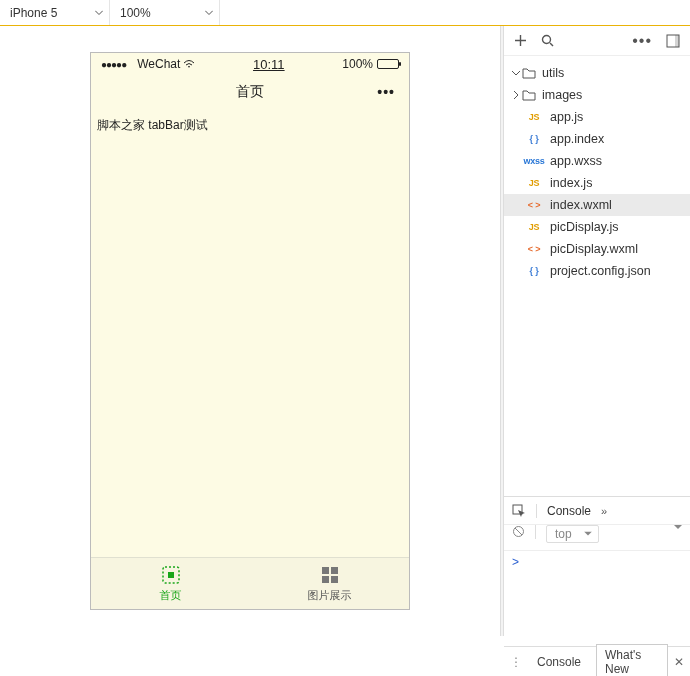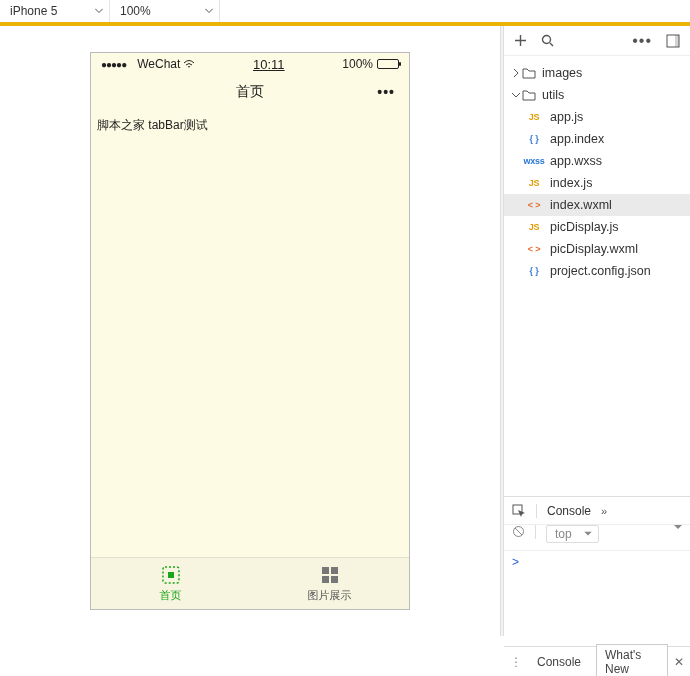--- a/index.html
+++ b/index.html
@@ -1,18 +1,18 @@
 <!DOCTYPE html>
 <html><head>
 <meta charset="utf-8">
 <style>
 * { margin: 0; padding: 0; box-sizing: border-box; font-family: "Segoe UI", Arial, sans-serif; }
 body { width: 690px; height: 676px; background: #fff; overflow: hidden; position: relative; }
 
-.top-toolbar { height: 26px; border-bottom: 4px solid #eab308; display: flex; font-size: 12px; color: #333; }
+.top-toolbar { height: 26px; border-bottom: 1px solid #eab308; display: flex; font-size: 12px; color: #333; }
 .dd { position: relative; border-right: 1px solid #e5e5e5; display: flex; align-items: center; padding: 0 22px 0 10px; cursor: pointer; }
 .dd svg.caret { position: absolute; right: 6px; top: 50%; transform: translateY(-50%); }
 .dd.device { width: 110px; }
 .dd.zoom   { width: 110px; }
 .dd.net    { width: 110px; }
 
 .main { display: flex; height: 610px; }
 .sim-area { width: 500px; background: #fff; display: flex; justify-content: center; padding-top: 26px; }
 .phone { width: 320px; height: 558px; background: #fdfbe4; border: 1px solid #bbb; display: flex; flex-direction: column; }
 .status-bar { height: 22px; display: flex; align-items: center; padding: 0 10px; font-size: 12px; color: #222; }
@@ -145,42 +145,42 @@
             <rect x="1" y="1" width="12" height="12" fill="none" stroke="#555"></rect>
             <rect x="9" y="1" width="4" height="12" fill="#555" opacity="0.25"></rect>
           </svg>
         </span>
     </div>
 
     <div class="tree">
       <div class="tree-row" style="padding-left:6px">
         <span class="tw">
             <svg width="8" height="8">
-              <path d="M2 0 L6 4 L2 8" fill="none" stroke="#555"></path>
+              <path d="M0 2 L4 6 L8 2" fill="none" stroke="#555"></path>
             </svg>
           </span>
         <span class="folder-ic">
             <svg width="14" height="12">
               <path d="M1 2 H5 L7 4 H13 V11 H1 Z" fill="none" stroke="#555"></path>
             </svg>
           </span>
-        <span>images</span>
+        <span>utils</span>
       </div>
       <div class="tree-row" style="padding-left:6px">
         <span class="tw">
             <svg width="8" height="8">
-              <path d="M0 2 L4 6 L8 2" fill="none" stroke="#555"></path>
+              <path d="M2 0 L6 4 L2 8" fill="none" stroke="#555"></path>
             </svg>
           </span>
         <span class="folder-ic">
             <svg width="14" height="12">
               <path d="M1 2 H5 L7 4 H13 V11 H1 Z" fill="none" stroke="#555"></path>
             </svg>
           </span>
-        <span>utils</span>
+        <span>images</span>
       </div>
 
       <div class="tree-row" style="padding-left:18px">
           <span class="ft js">JS</span>
           <span>app.js</span>
         </div>
       <div class="tree-row" style="padding-left:18px">
           <span class="ft json">{ }</span>
           <span>app.index</span>
         </div>

